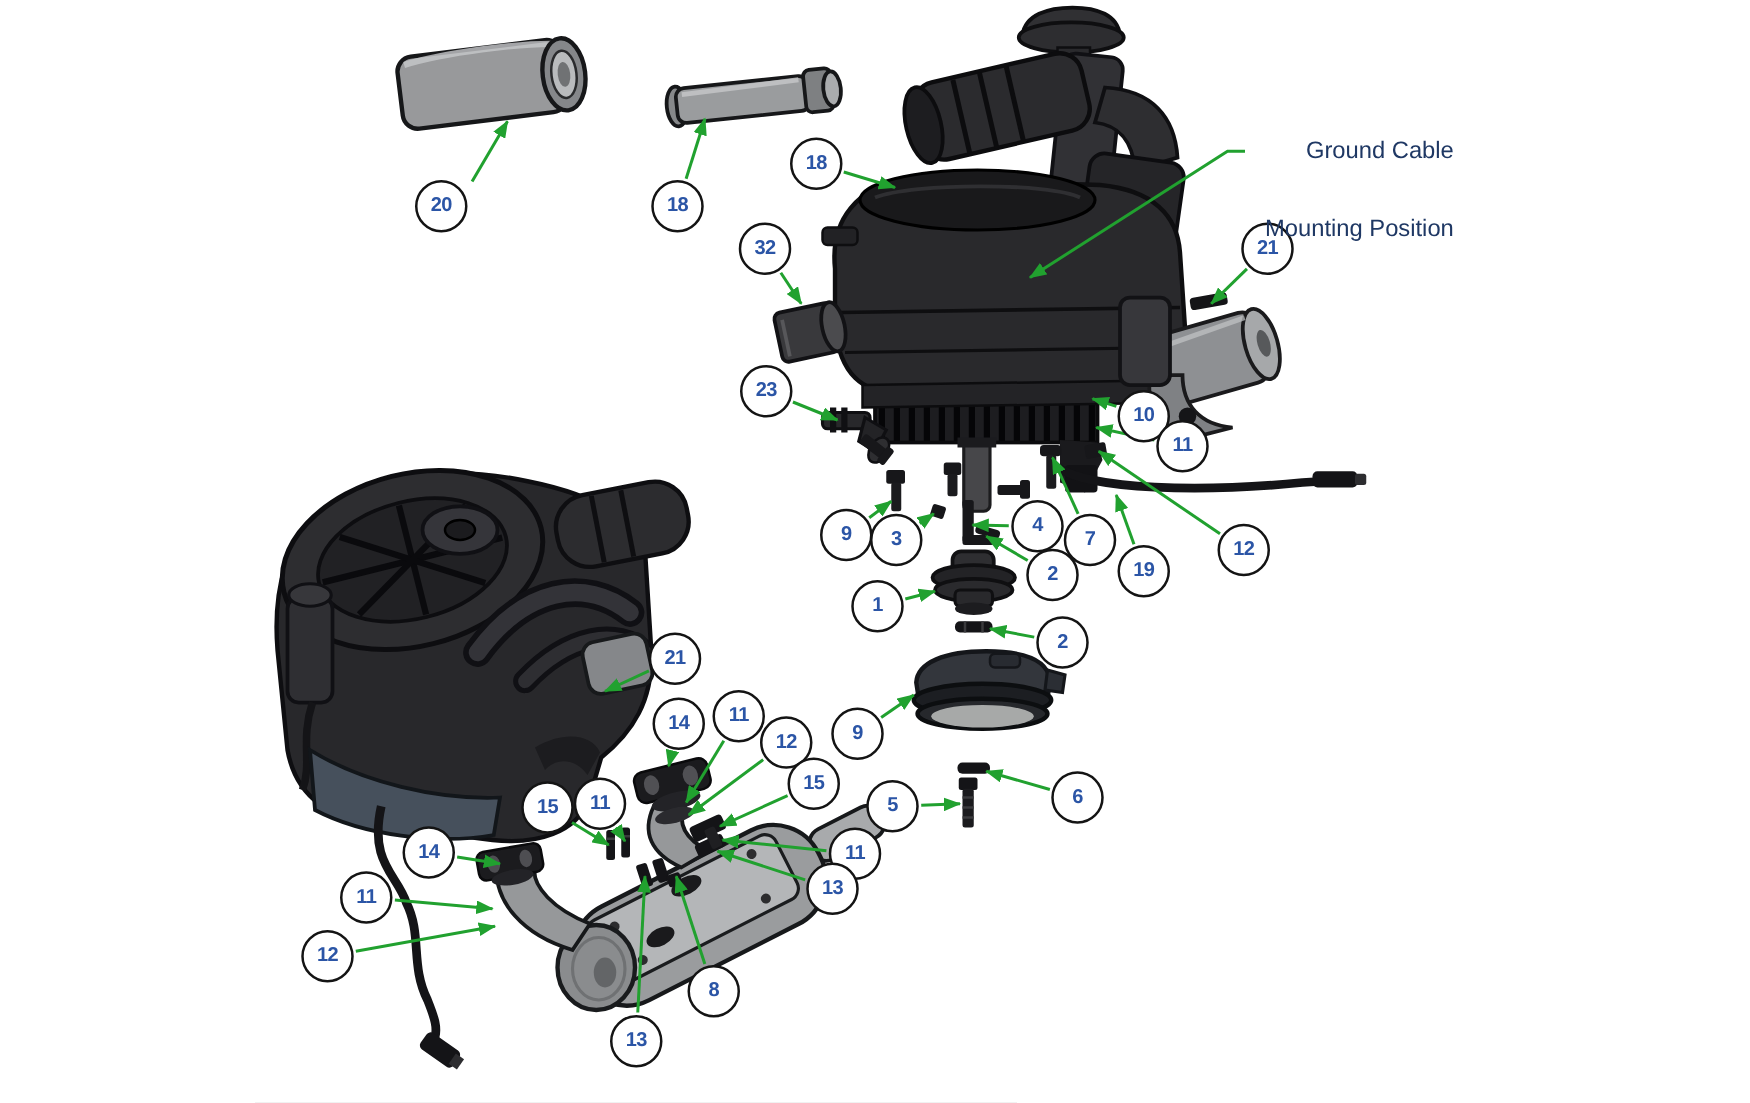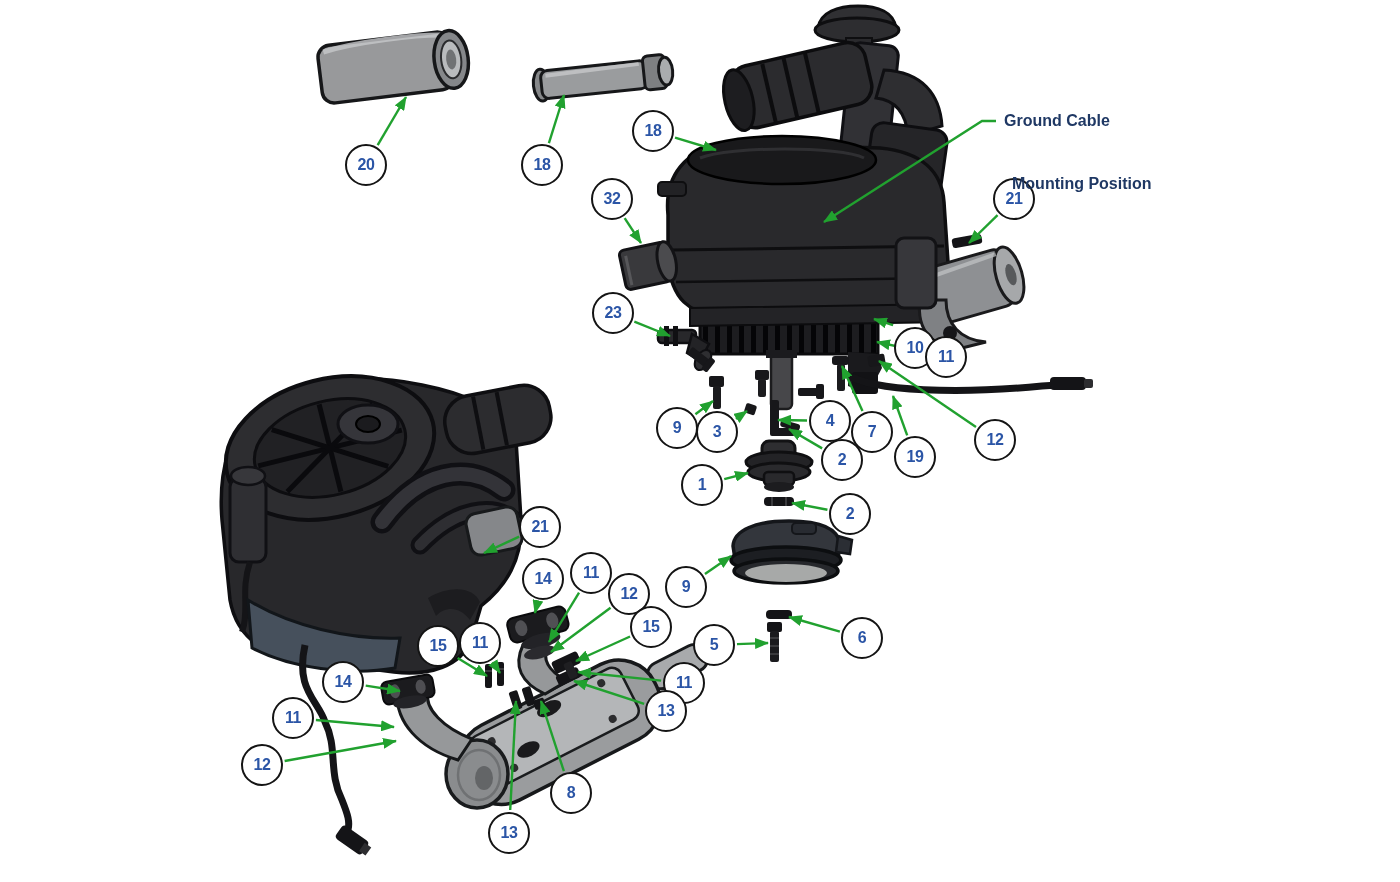--- a/index.html
+++ b/index.html
@@ -22,22 +22,23 @@
     box-sizing:border-box;
   }
   .callout span{
     color:var(--callout-number,#2b55a6);
     font-size:16px;font-weight:bold;line-height:1;
     letter-spacing:-0.5px;
   }
   .annotation{
     position:absolute;
     color:var(--annotation,#1f3864);
-    font-size:16px;font-weight:bold;line-height:17px;
+    font-size:19px;font-weight:normal;line-height:17px;
     white-space:nowrap;
+    text-align:right;
   }
   .annotation .l2{padding-left:8px;display:block;margin-top:46px;}
 </style>
 </head>
 <body>
 
 <div class="stage" style="--bg: #ffffff; --arrow: #21a12f; --callout-border: #141414; --callout-fill: #ffffff; --callout-number: #2b55a6; --annotation: #1f3864;">
 
   <svg class="artwork" viewBox="0 0 1400 882">
     <defs>
@@ -319,39 +320,39 @@
       <line x1="315.9092256550242" y1="720.0414161474774" x2="394" y2="727" stroke="#21a12f" stroke-width="2.4" marker-end="url(#arrowhead)"></line>
       <line x1="284.639742794688" y1="760.9451206934888" x2="396" y2="741" stroke="#21a12f" stroke-width="2.4" marker-end="url(#arrowhead)"></line>
       <line x1="661.1228516521999" y1="680.6259563035302" x2="578" y2="672" stroke="#21a12f" stroke-width="2.4" marker-end="url(#arrowhead)"></line>
       <line x1="644.133213691926" y1="703.8695262038889" x2="574" y2="681" stroke="#21a12f" stroke-width="2.4" marker-end="url(#arrowhead)"></line>
       <line x1="563.8695262038889" y1="771.133213691926" x2="541" y2="701" stroke="#21a12f" stroke-width="2.4" marker-end="url(#arrowhead)"></line>
       <line x1="510.21798555463886" y1="810.0322723982391" x2="516" y2="701" stroke="#21a12f" stroke-width="2.4" marker-end="url(#arrowhead)"></line>
       <polyline points="996,121 982,121 824,222" fill="none" stroke="#21a12f" stroke-width="2.4" marker-end="url(#arrowhead)"></polyline>
     </svg>
 
   <div class="callout-layer" id="callout-layer">
-      <div class="callout" style="left: 345px; top: 144px;">
+      <div class="callout" style="left: 332px; top: 144px;">
         <span>20</span>
       </div>
       <div class="callout" style="left: 521px; top: 144px;">
         <span>18</span>
       </div>
       <div class="callout" style="left: 632px; top: 110px;">
         <span>18</span>
       </div>
       <div class="callout" style="left: 591px; top: 178px;">
         <span>32</span>
       </div>
       <div class="callout" style="left: 592px; top: 292px;">
         <span>23</span>
       </div>
       <div class="callout" style="left: 993px; top: 178px;">
         <span>21</span>
       </div>
-      <div class="callout" style="left: 894px; top: 327px;">
+      <div class="callout" style="left: 894px; top: 312px;">
         <span>10</span>
       </div>
       <div class="callout" style="left: 925px; top: 336px;">
         <span>11</span>
       </div>
       <div class="callout" style="left: 974px; top: 419px;">
         <span>12</span>
       </div>
       <div class="callout" style="left: 851px; top: 411px;">
         <span>7</span>

